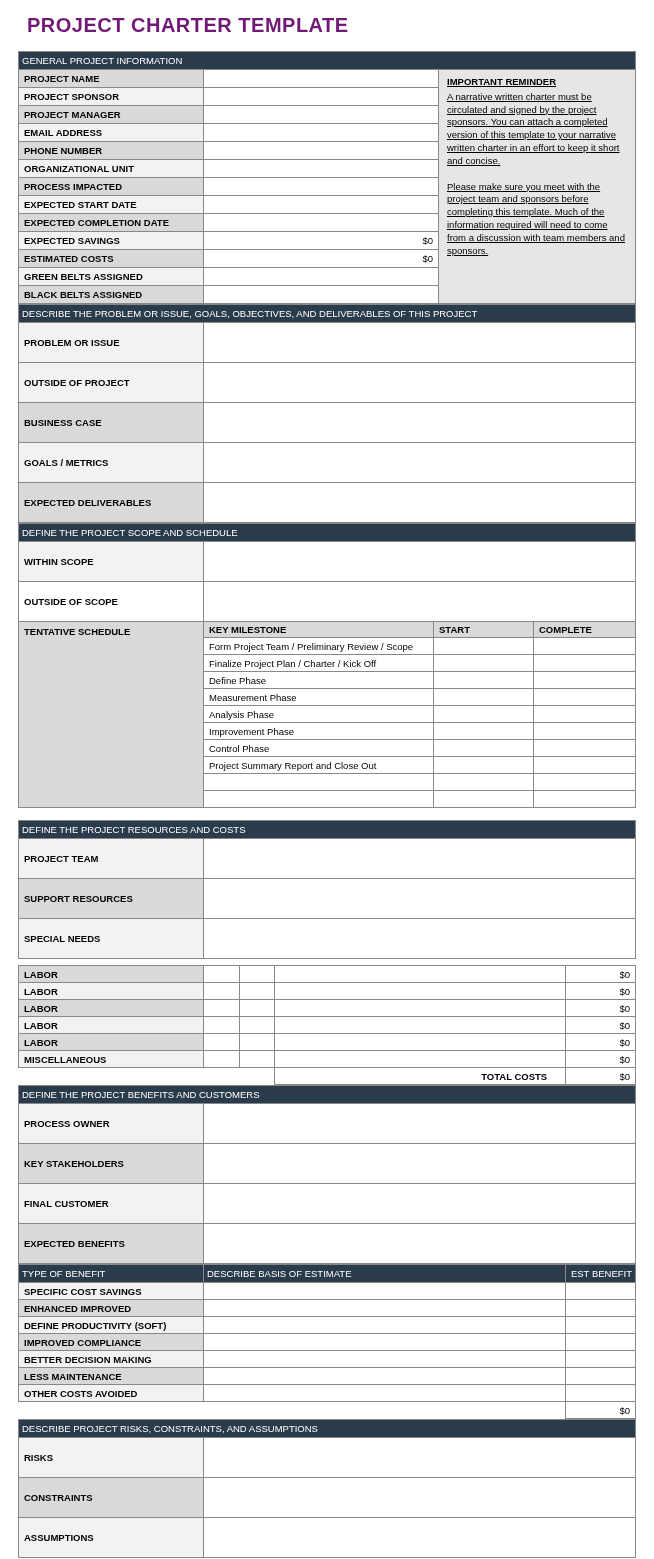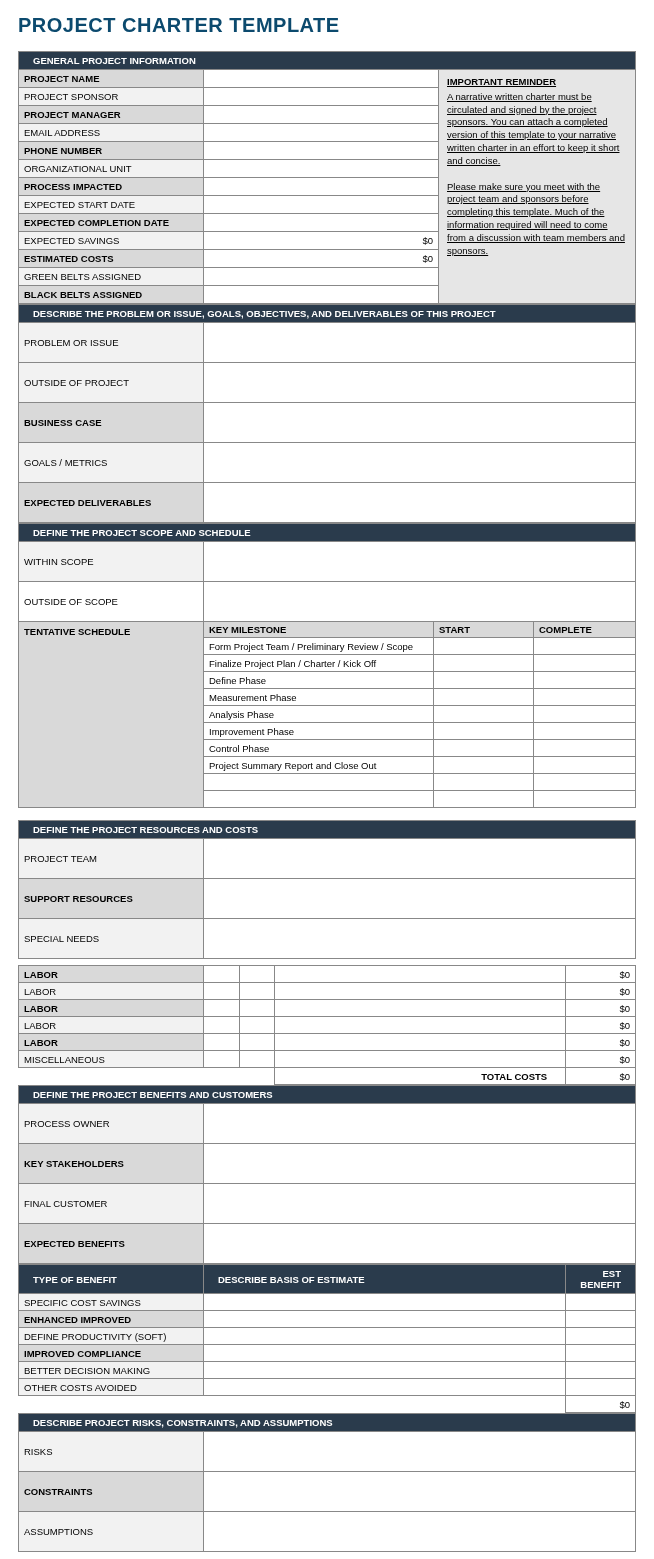--- a/index.html
+++ b/index.html
@@ -8,57 +8,57 @@
     padding: 14px 18px;
     font-family: "Century Gothic", "Avant Garde", Arial, sans-serif;
     font-size: 9.5px;
     color: #000;
     background: #fff;
     width: 654px;
   }
   .page-title {
     font-size: 20px;
     font-weight: bold;
-    color: #0c4a6e;
-    margin: 0 0 14px 0;
+    color: #701a75;
+    margin: 0 0 14px 9px;
     letter-spacing: 0.5px;
   }
   table {
     width: 100%;
     border-collapse: collapse;
   }
   td, th {
     border: 1px solid #888;
     padding: 2px 5px;
     vertical-align: middle;
   }
   .hdr-dark {
     background: #2a3b4c;
     color: #fff;
-    font-weight: bold;
+    font-weight: normal;
     text-align: left;
-    padding: 3px 14px;
+    padding: 3px 3px;
     font-size: 9.5px;
   }
   .hdr-black {
     background: #000;
     color: #fff;
     font-weight: bold;
     text-align: left;
     padding: 3px 5px;
   }
   .label-cell {
     background: #d9d9d9;
     font-weight: bold;
     width: 185px;
     height: 18px;
   }
   .label-cell-alt {
     background: #f2f2f2;
-    font-weight: normal;
+    font-weight: bold;
     width: 185px;
     height: 18px;
     margin-top: 16px;
   }
   .label-tall {
     height: 40px;
     vertical-align: middle;
   }
   .val-cell {
     background: #fff;
@@ -386,20 +386,25 @@
         <td class="label-cell">IMPROVED COMPLIANCE</td>
         <td></td>
         <td class="val-right"></td>
       </tr>
   <tr class="small-row">
         <td class="label-cell-alt">BETTER DECISION MAKING</td>
         <td></td>
         <td class="val-right"></td>
       </tr>
   <tr class="small-row">
+        <td class="label-cell">LESS MAINTENANCE</td>
+        <td></td>
+        <td class="val-right"></td>
+      </tr>
+  <tr class="small-row">
         <td class="label-cell-alt">OTHER COSTS AVOIDED</td>
         <td></td>
         <td class="val-right"></td>
       </tr>
   <tr class="small-row">
         <td colspan="2" style="border-left:none;border-bottom:none"></td>
         <td class="val-right">$0</td>
       </tr>
 </tbody>
   </table>

